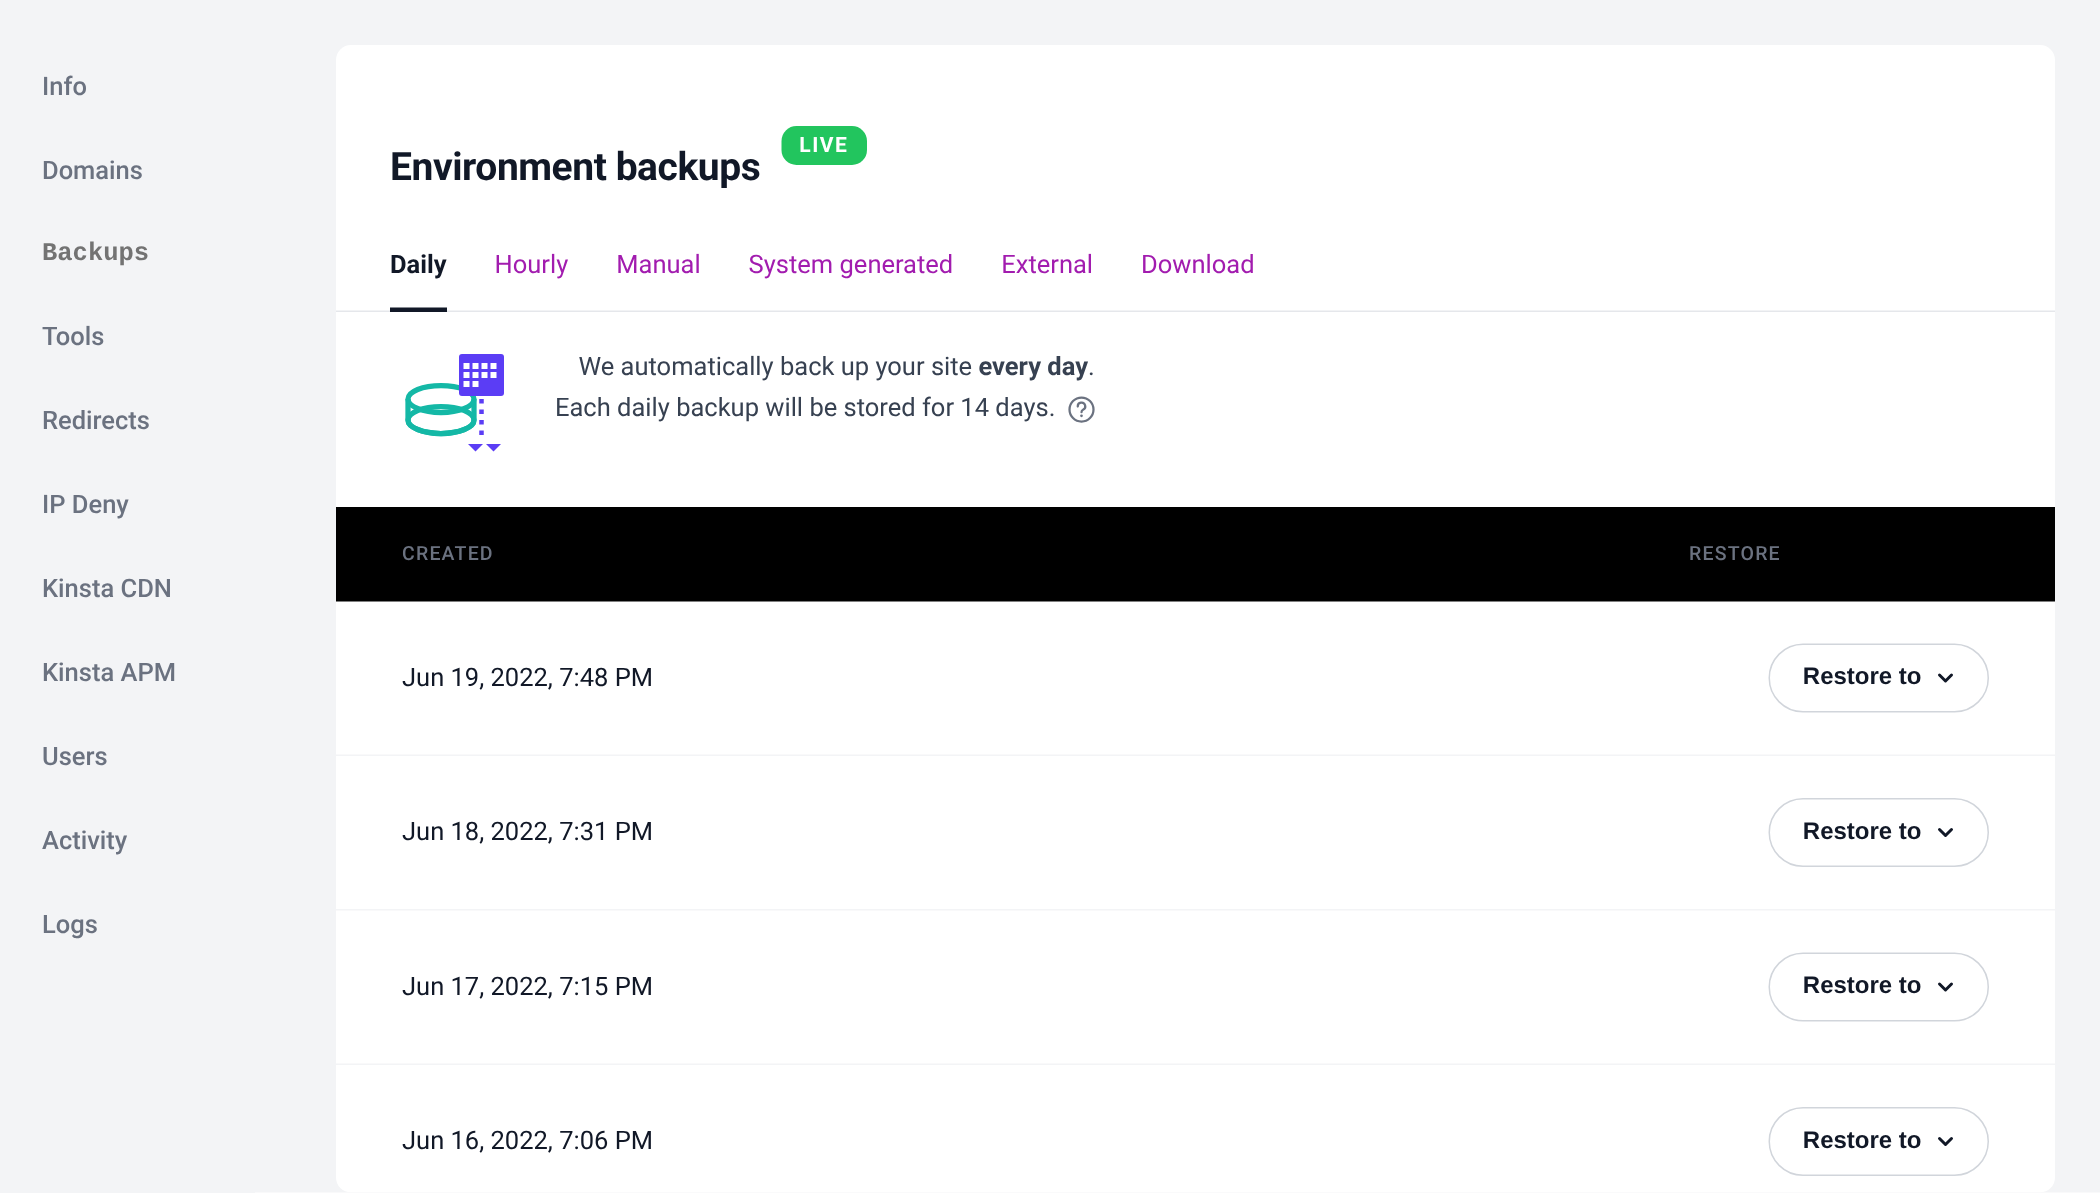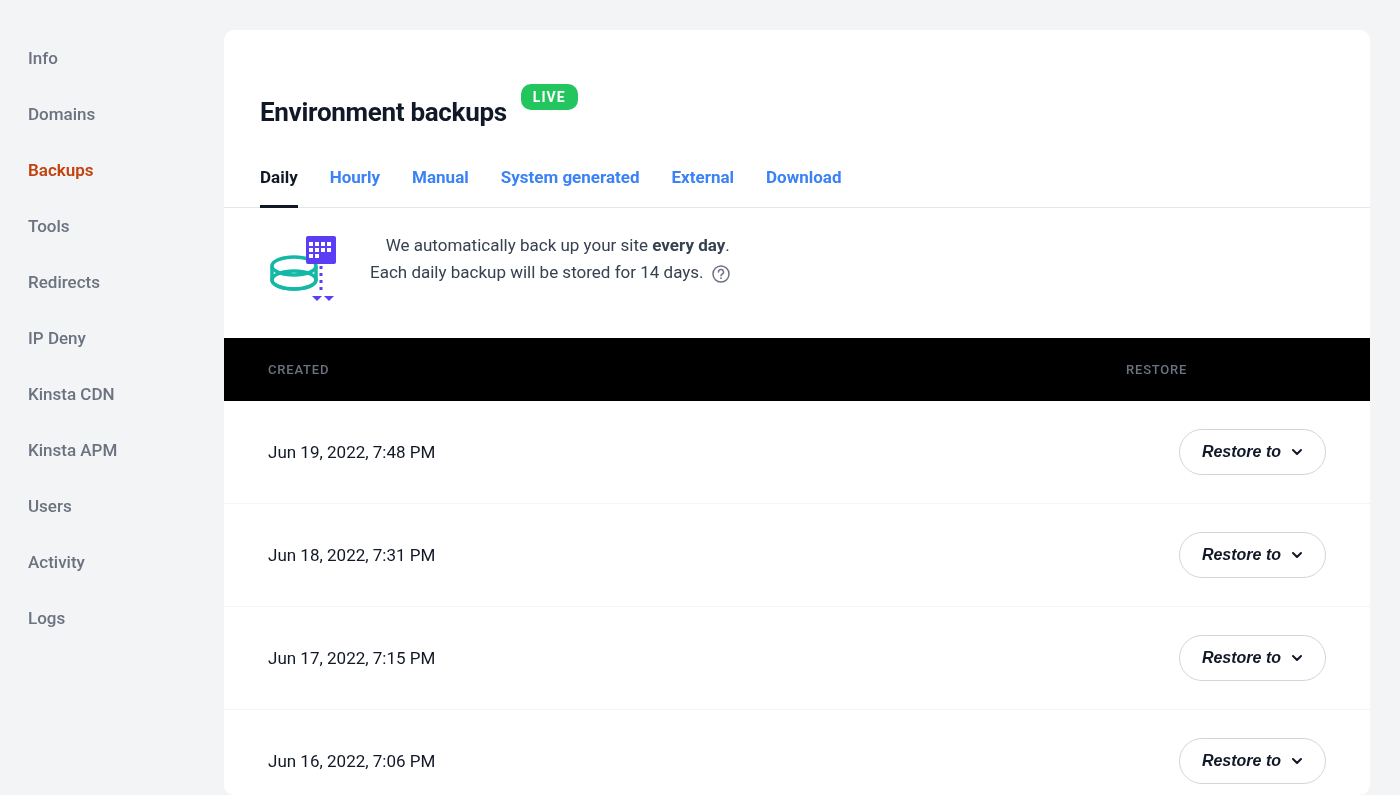--- a/index.html
+++ b/index.html
@@ -22,22 +22,23 @@
       flex-shrink: 0;
     }
     .sidebar-item {
       font-size: 17px;
       color: #6b7280;
       padding: 18px 0;
       cursor: pointer;
       font-weight: 500;
     }
     .sidebar-item.active {
-      color: #c2410c;
+      color: #737373;
       font-weight: 600;
+      font-family: Liberation Mono, monospace;
     }
     .main {
       flex: 1;
       background: #fff;
       margin: 30px 30px 0 0;
       border-radius: 10px;
       overflow: hidden;
       display: flex;
       flex-direction: column;
     }
@@ -66,24 +67,24 @@
     }
     .tabs {
       display: flex;
       gap: 32px;
       margin-top: 40px;
       border-bottom: 1px solid #e5e7eb;
       padding: 0 44px 0 36px;
     }
     .tab {
       font-size: 17px;
-      color: #3b82f6;
+      color: #a21caf;
       padding: 0 0 18px 0;
       cursor: pointer;
-      font-weight: 700;
+      font-weight: 400;
       border-bottom: 3px solid transparent;
       margin-bottom: -1px;
     }
     .tab.active {
       color: #111827;
       font-weight: 700;
       border-bottom-color: #111827;
     }
     .info-box {
       display: flex;
@@ -142,21 +143,20 @@
       align-items: center;
       gap: 10px;
       border: 1px solid #d1d5db;
       background: #fff;
       padding: 13px 22px;
       border-radius: 999px;
       font-size: 16px;
       font-weight: 600;
       color: #111827;
       cursor: pointer;
-      font-style: italic;
     }
     .chevron {
       width: 12px;
       height: 12px;
     }
   </style>
 </head>
 <body>
 
 <nav class="sidebar">

